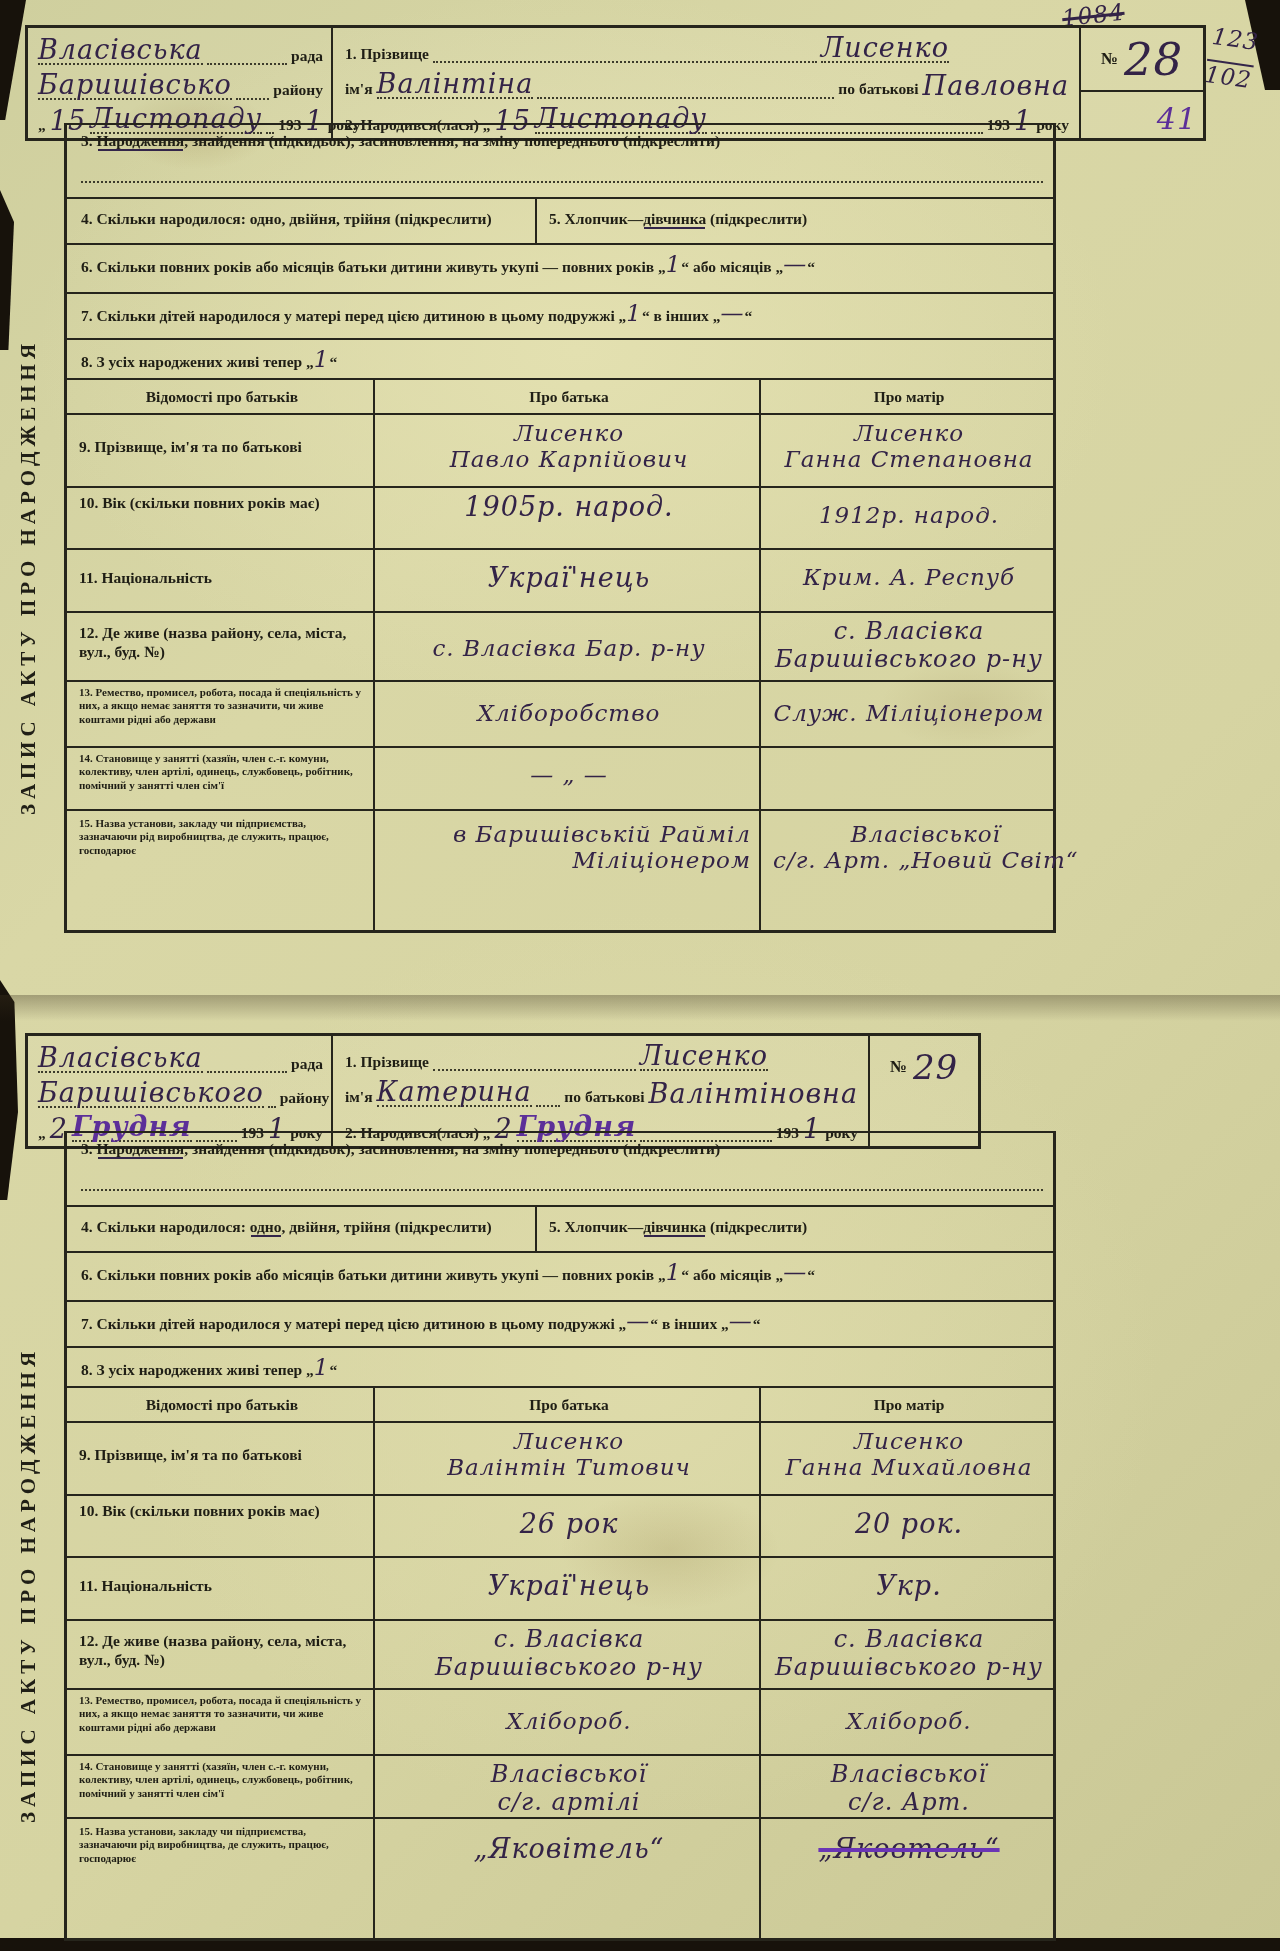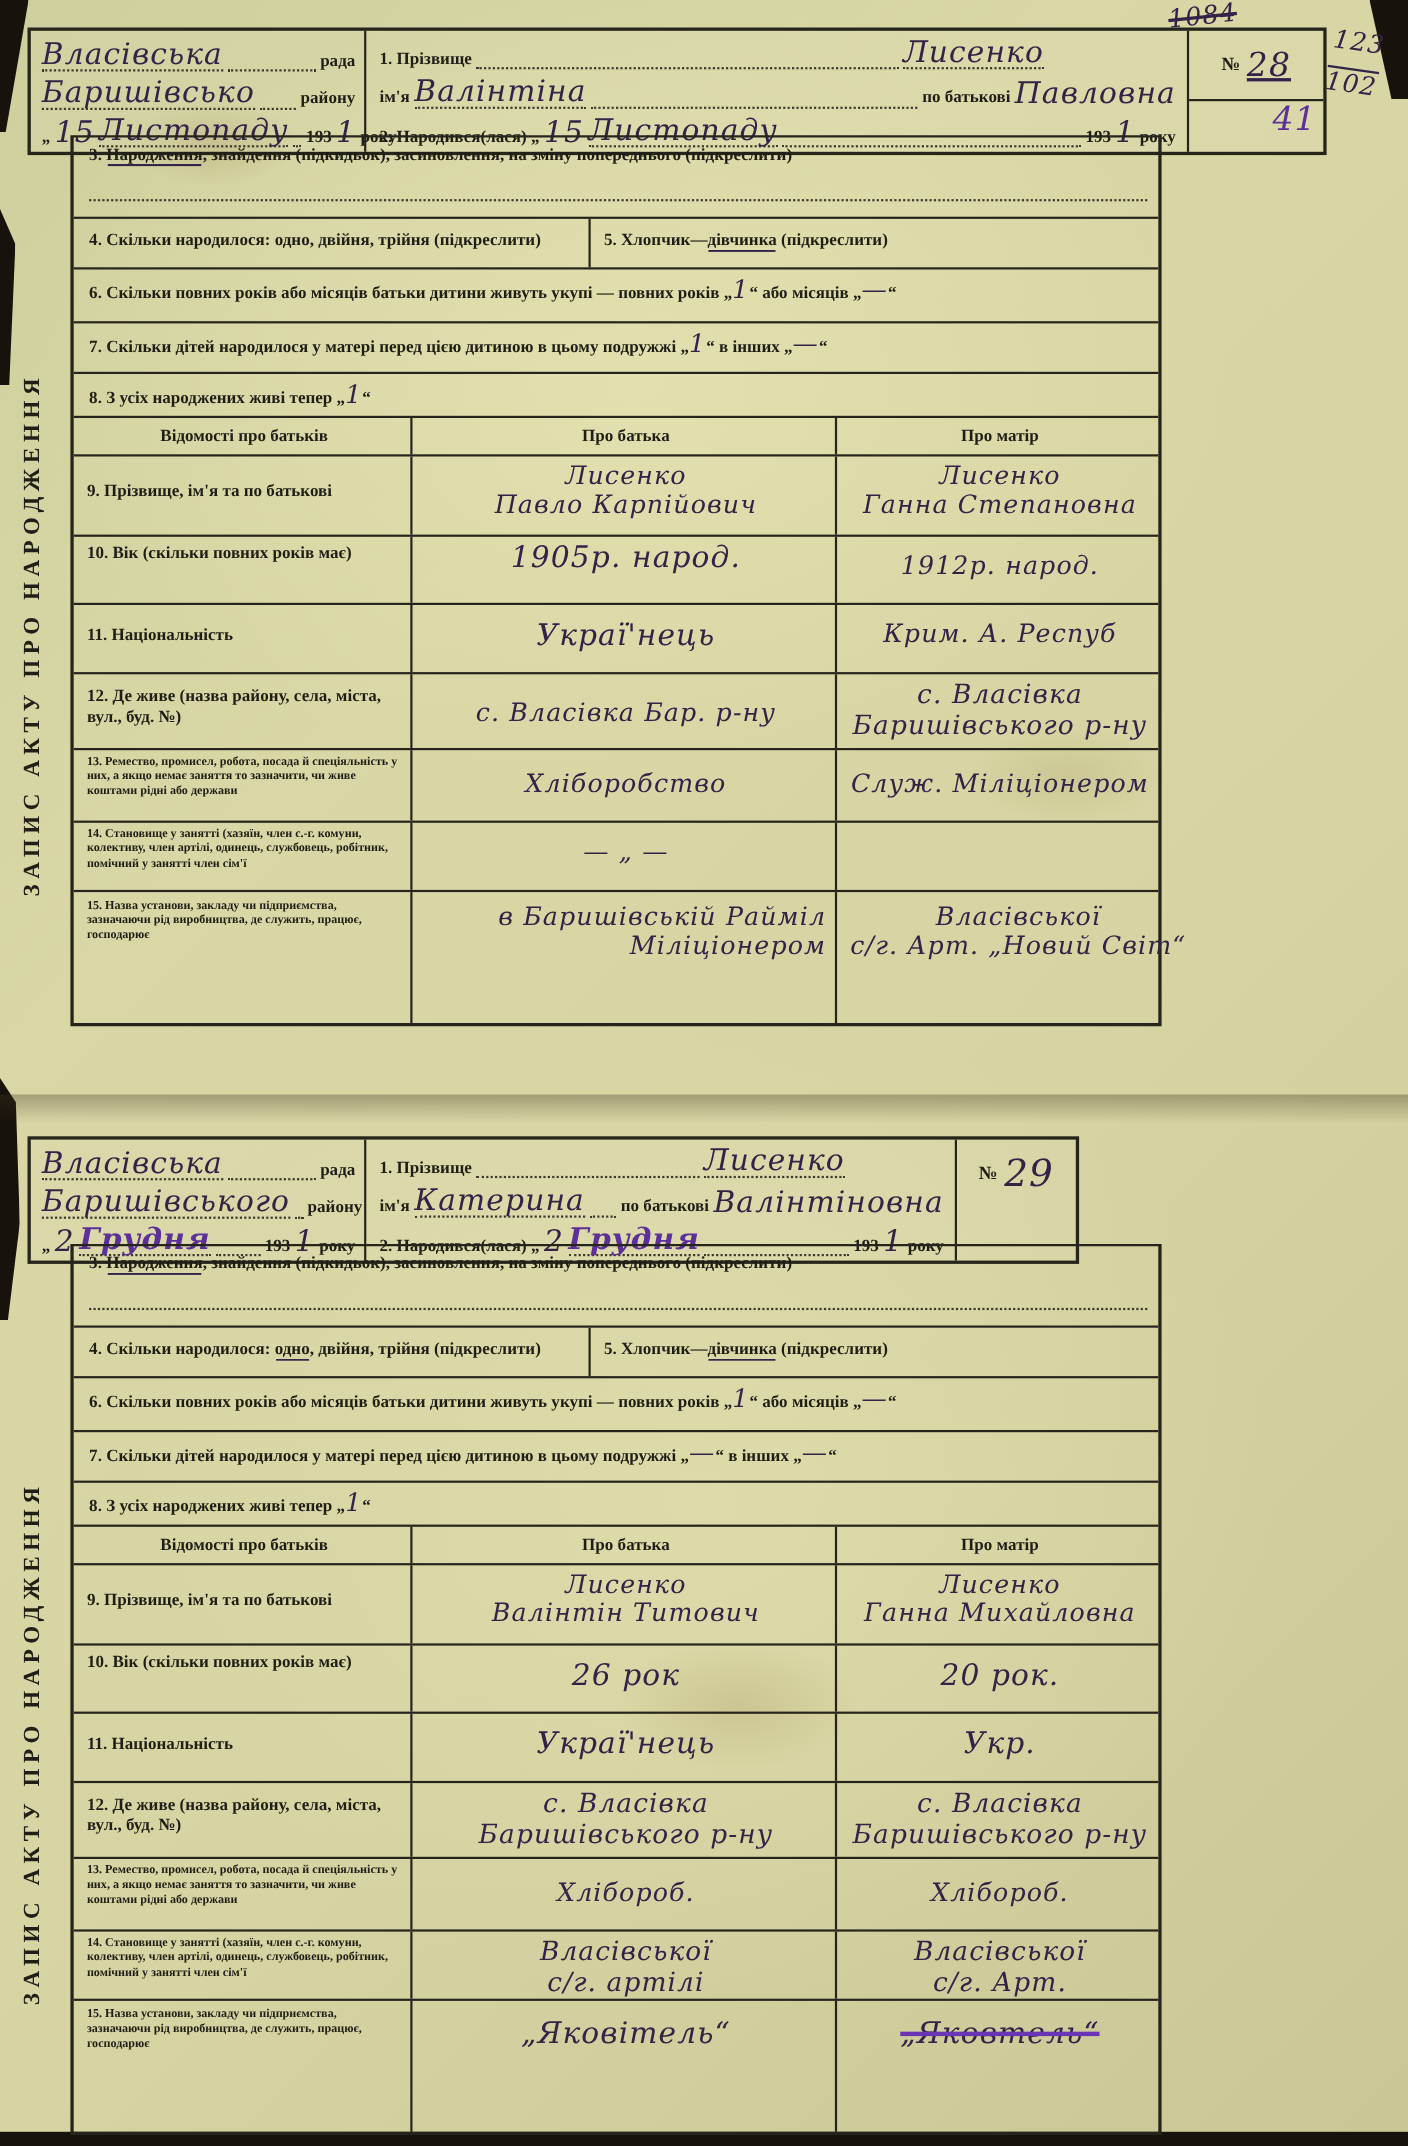--- a/index.html
+++ b/index.html
@@ -105,23 +105,23 @@
         <span class="hw hw-lg under-dots">Листопаду</span>
         <span class="dotfill"></span>
         <span class="printed">193</span>
             <span class="hw hw-lg">1</span>
         <span class="printed">року</span>
       </div>
     </div>
     <div style="width:122px;position:relative;">
       <div style="position:absolute;left:0;top:0;right:0;height:62px;border-bottom:2px solid #26251c;display:flex;align-items:center;justify-content:center;gap:6px;">
         <span class="printed" style="font-size:17px;">№</span>
-        <span class="hw" style="font-size:30px;text-decoration:underline;">28</span>
-      </div>
-      <div class="hw ink-purple" style="position:absolute;right:6px;bottom:12px;font-size:30px;">41</div>
+        <span class="hw" style="font-size:45px;">28</span>
+      </div>
+      <div class="hw ink-purple" style="position:absolute;right:6px;bottom:2px;font-size:30px;">41</div>
     </div>
   </div>
 
   <div class="mainbox">
     <div class="row" style="height:74px;">
       <span class="printed">3. </span><span class="printed ink-ul">Народження</span><span class="printed">, знайдення (підкидьок), засиновлення, на зміну попереднього (підкреслити)</span>
       <div style="position:absolute;left:14px;right:10px;bottom:14px;border-bottom:2px dotted #3c3b2b;"></div>
     </div>
     <div class="row" style="height:46px;display:flex;padding:0;">
       <div style="flex:0 0 470px;box-sizing:border-box;border-right:2px solid #26251c;padding:10px 8px 0 14px;">

